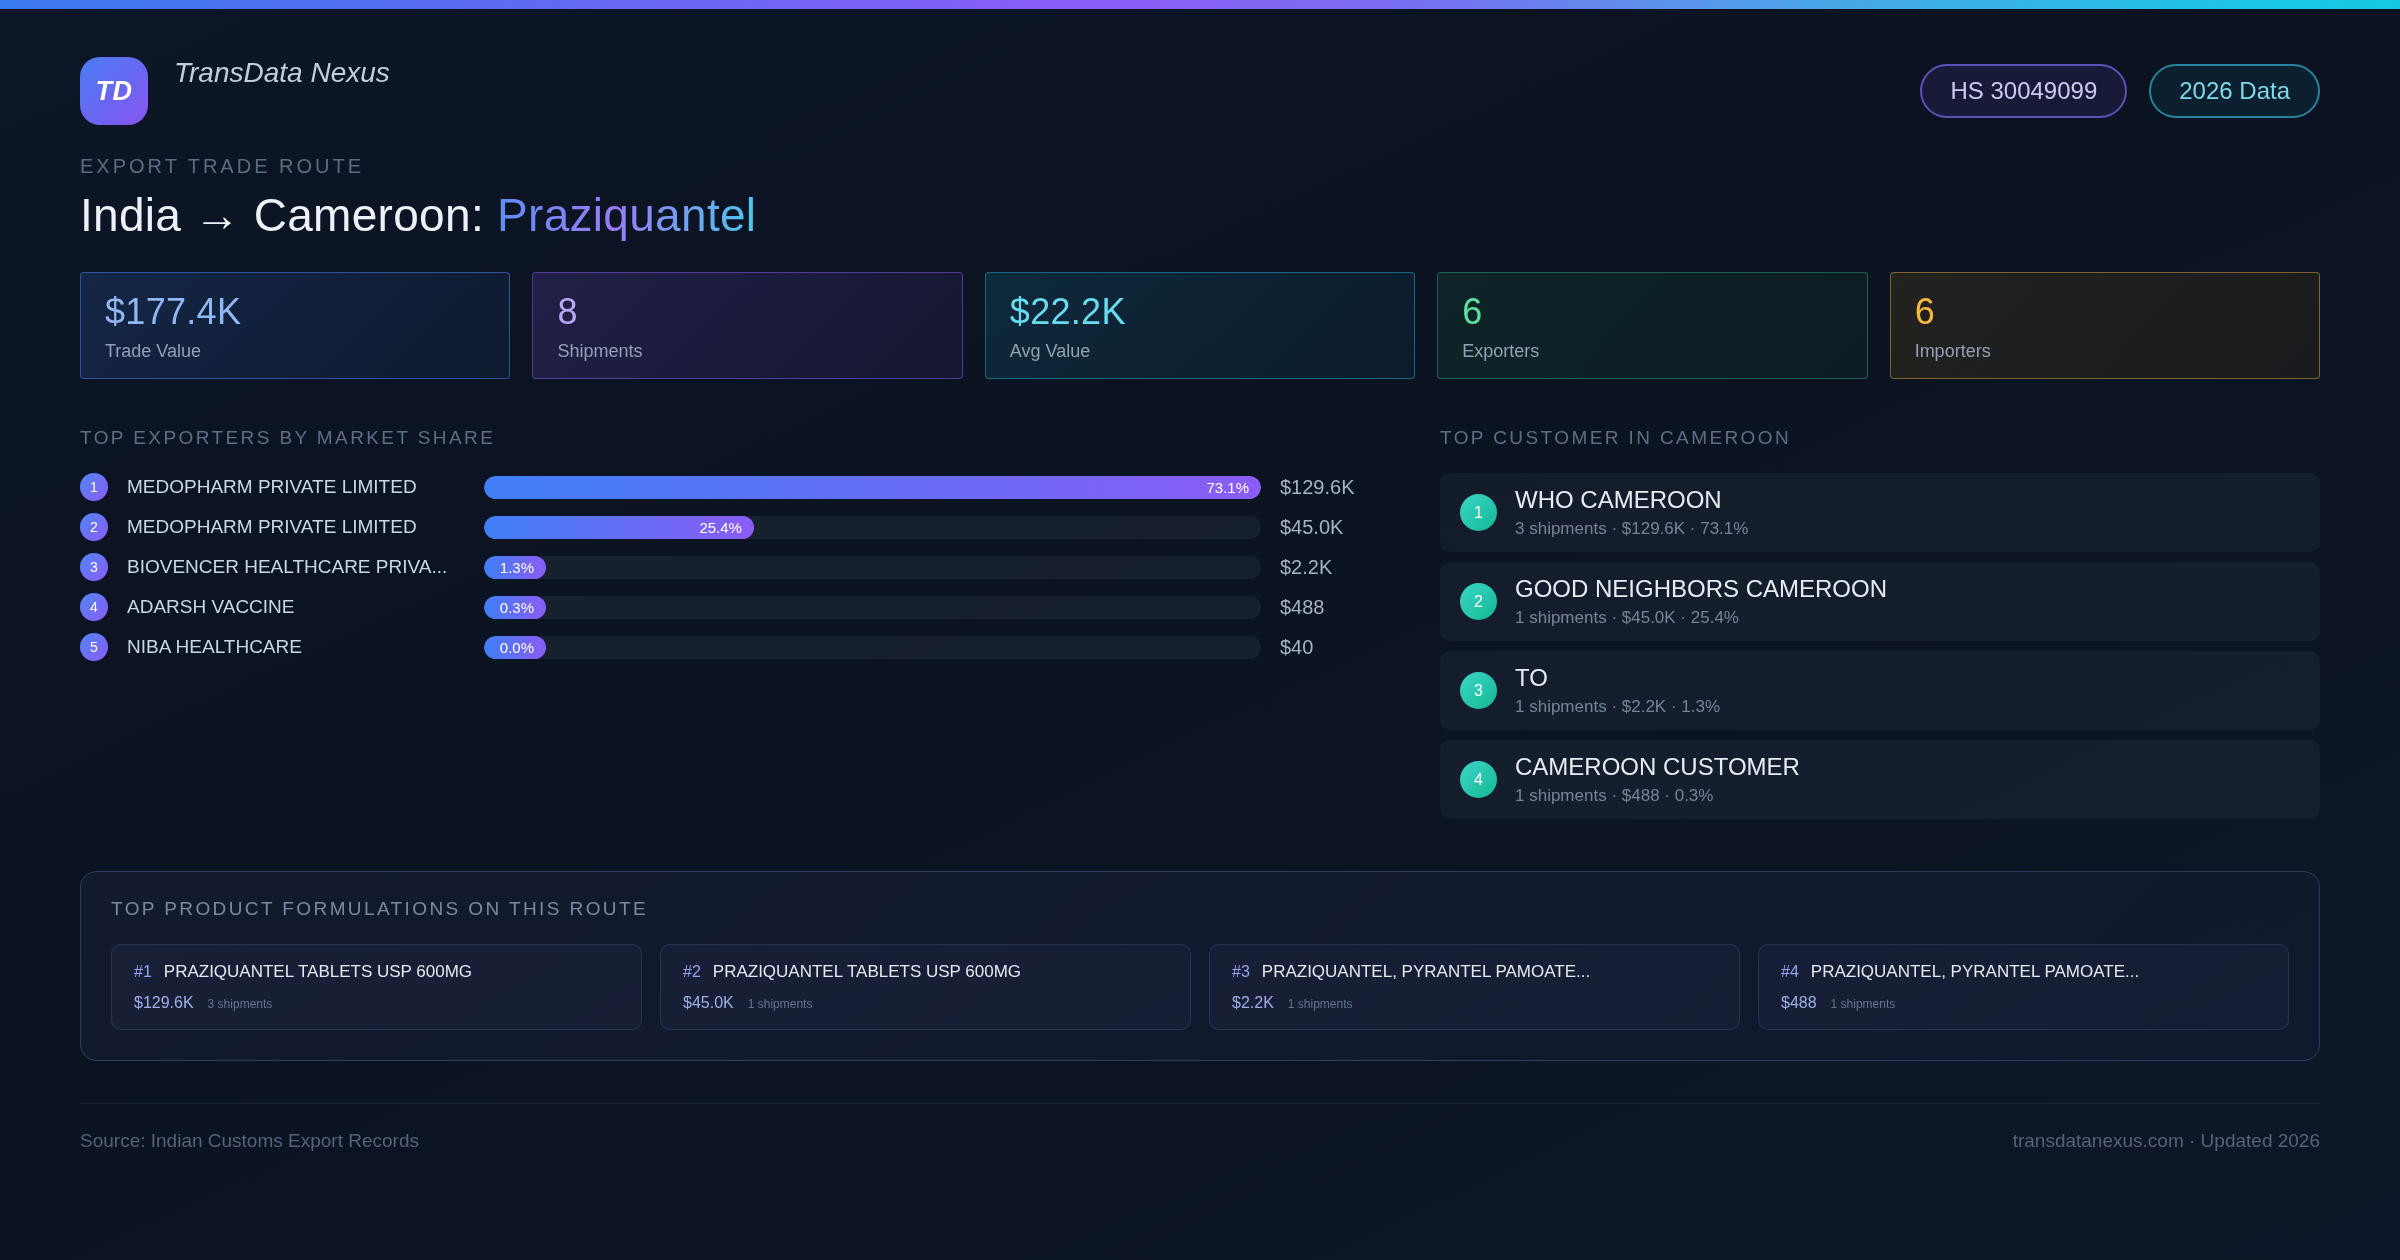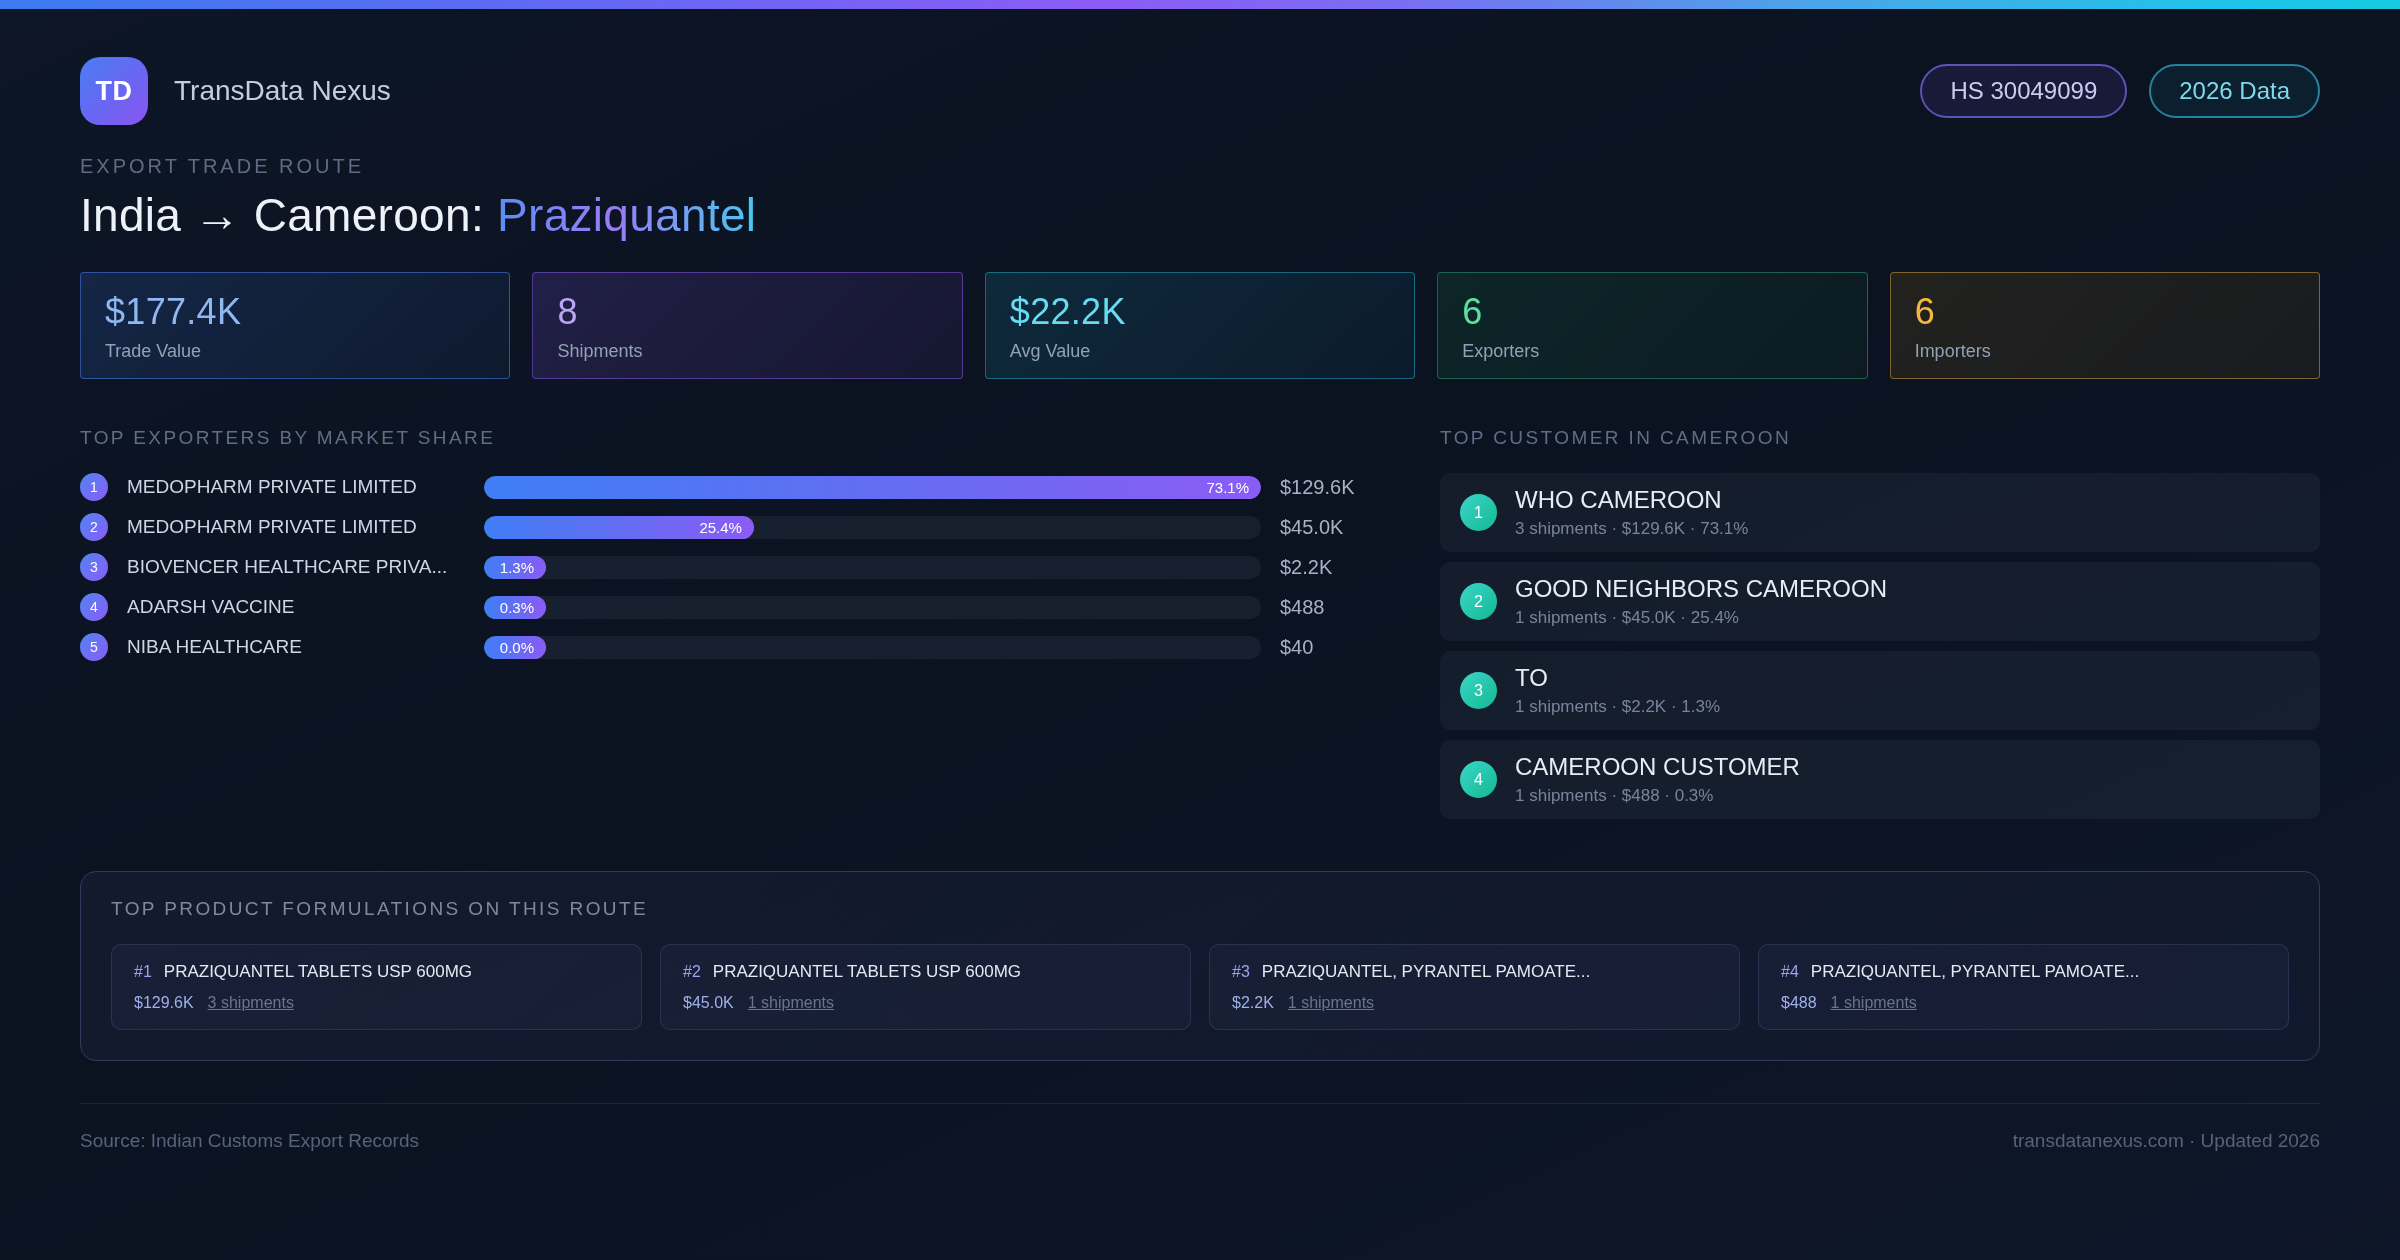--- a/index.html
+++ b/index.html
@@ -10,21 +10,21 @@
     color:#e2e8f0;
   }
   .top-strip{
     height:9px;width:100%;
     background:linear-gradient(90deg,#3b7bf0 0%,#5f6af2 22%,#8b5cf6 46%,#7a6df2 58%,#4aa6e8 76%,#1cc6e8 94%,#16c9e0 100%);
   }
   .wrap{ padding:0 80px; }
 
   
   .header{ margin-top:48px; display:flex; align-items:center; justify-content:space-between; }
-  .brand{ display:flex; align-items:center; gap:26px; }
+  .brand{ display:flex; align-items:flex-start; gap:26px;font-style:italic; }
   .logo{
     width:68px;height:68px;border-radius:20px;
     background:linear-gradient(135deg,#4a7df2 0%,#6a66f2 55%,#8b55f0 100%);
     display:flex;align-items:center;justify-content:center;
     color:#ffffff;font-size:27px;font-weight:700;letter-spacing:.5px;
   }
   .app-name{ font-size:28px; color:#c3cedd; font-weight:400; }
   .badges{ display:flex; gap:22px; }
   .pill{
     border-radius:999px; padding:11px 28px; font-size:24px; line-height:1.2;
@@ -107,21 +107,21 @@
   .prod-row{ margin-top:24px; display:flex; gap:18px; }
   .prod-card{
     flex:1; border-radius:10px; border:1px solid rgba(125,135,195,0.20);
     background:rgba(95,105,165,0.07); padding:17px 22px;
   }
   .prod-line1{ display:flex; align-items:baseline; gap:12px; }
   .prod-rank{ font-size:16px; color:#9aa3ef; }
   .prod-name{ font-size:17px; color:#e4e9f2; white-space:nowrap; overflow:hidden; }
   .prod-line2{ margin-top:12px; display:flex; align-items:baseline; gap:14px; }
   .prod-value{ font-size:16px; color:#9fb0e8; }
-  .prod-ship{ font-size:16px; color:#68758d;text-decoration:underline; }
+  .prod-ship{ font-size:12px; color:#68758d; }
 
   
   .footer{
     margin-top:42px; border-top:1px solid rgba(148,163,184,0.13);
     padding-top:26px; display:flex; justify-content:space-between;
     font-size:19px; color:#55637c;
   }
 </style>
 </head>
 <body>

